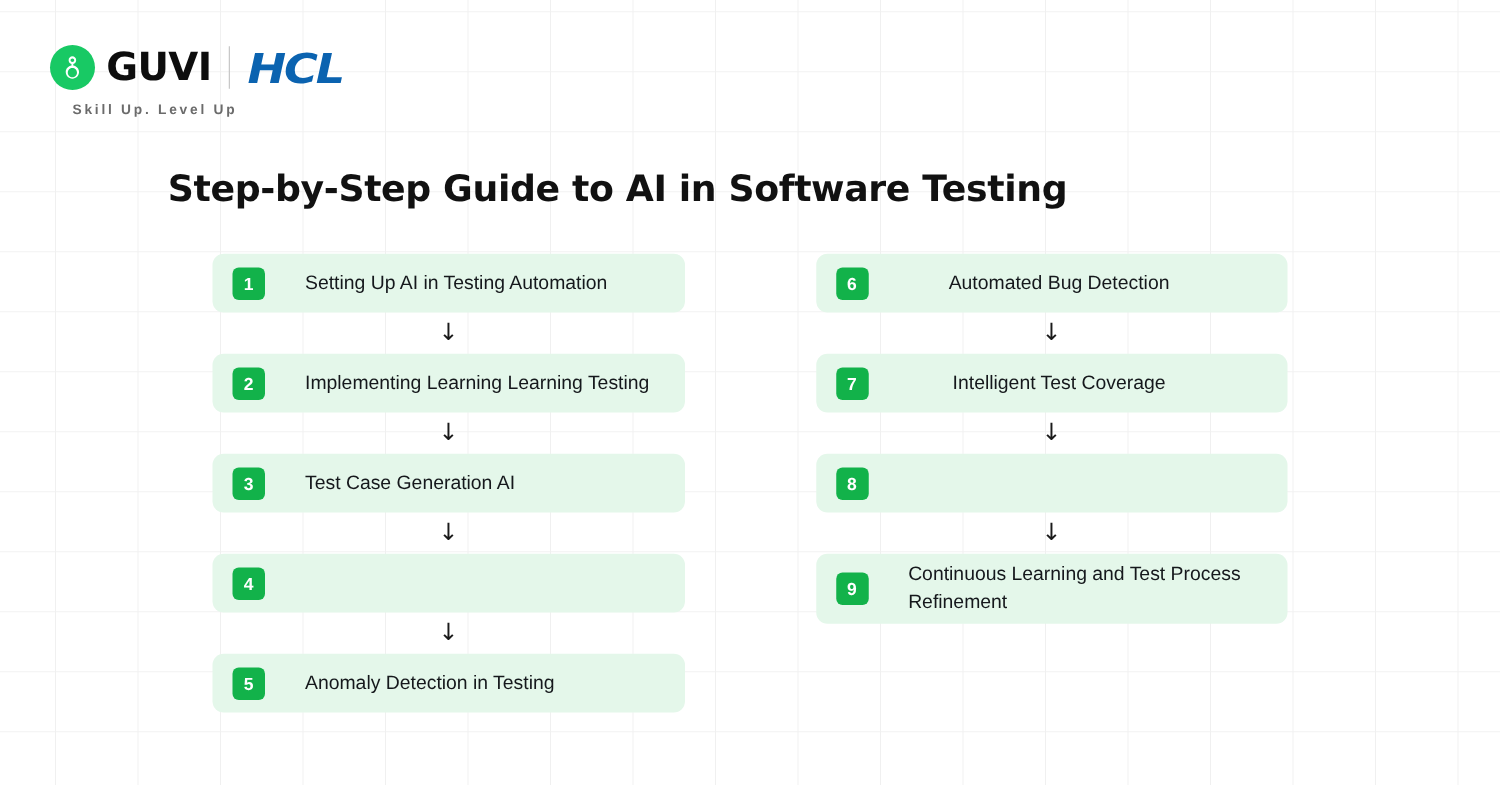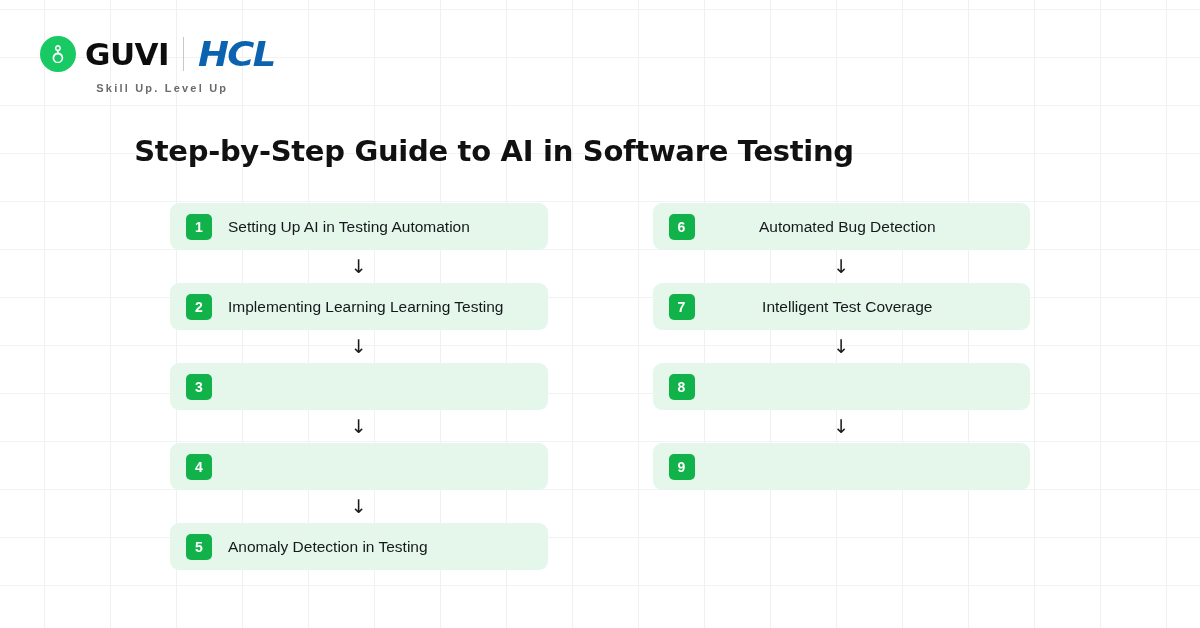--- a/index.html
+++ b/index.html
@@ -30,21 +30,21 @@
     background-position: 44px 9px;
   }
 
   
   #logo-bar {
     position: absolute;
     left: 40px;
     top: 33px;
     display: flex;
     flex-direction: column;
-    align-items: center;
+    align-items: flex-start;
   }
   #logo-row {
     display: flex;
     align-items: center;
     height: 42px;
   }
   .guvi-mark {
     width: 36px;
     height: 36px;
     border-radius: 50%;
@@ -138,21 +138,21 @@
     color: #ffffff;
     font-size: 14px;
     font-weight: bold;
     display: flex;
     align-items: center;
     justify-content: center;
     flex: none;
     font-family: "Liberation Sans", sans-serif;
   }
   .step-label {
-    margin-left: 16px;
+    margin-left: 32px;
     font-size: 15.5px;
     font-weight: 500;
     color: #15181c;
     line-height: 1.42;
     font-family: "Liberation Sans", sans-serif;
   }
   .step-card.align-center .step-label {
     flex: 1;
     text-align: center;
     margin-left: 10px;
@@ -200,20 +200,21 @@
     <div class="flow-arrow">↓</div>
 
     <div class="step-card">
       <span class="step-badge">2</span>
       <span class="step-label">Implementing Learning Learning Testing</span>
     </div>
     <div class="flow-arrow">↓</div>
 
     <div class="step-card">
       <span class="step-badge">3</span>
+      <span class="step-label">Test Case Generation AI</span>
     </div>
     <div class="flow-arrow">↓</div>
 
     <div class="step-card">
       <span class="step-badge">4</span>
     </div>
     <div class="flow-arrow">↓</div>
 
     <div class="step-card">
       <span class="step-badge">5</span>
@@ -236,16 +237,17 @@
     </div>
     <div class="flow-arrow">↓</div>
 
     <div class="step-card">
       <span class="step-badge">8</span>
     </div>
     <div class="flow-arrow">↓</div>
 
     <div class="step-card">
       <span class="step-badge">9</span>
+      <span class="step-label">Continuous Learning and Test Process Refinement</span>
     </div>
 
   </div>
 </div>
 
 </body></html>

